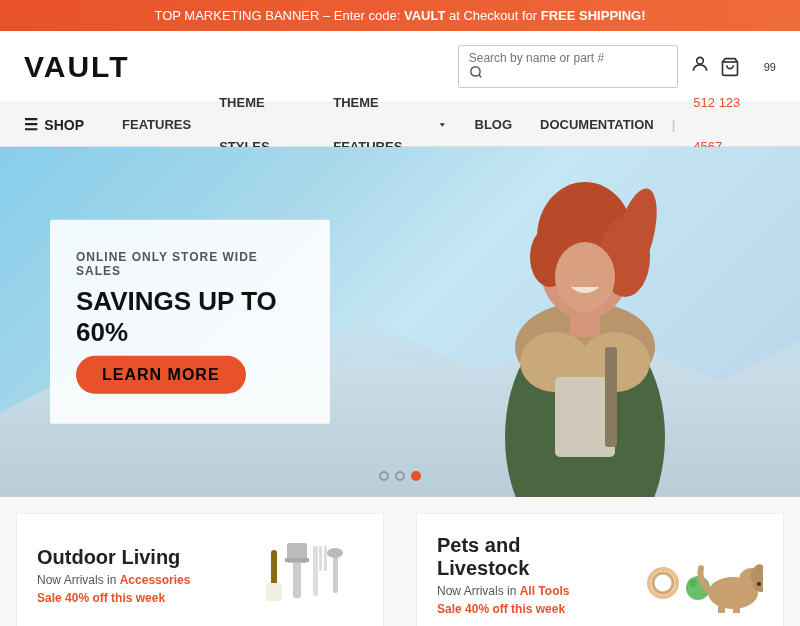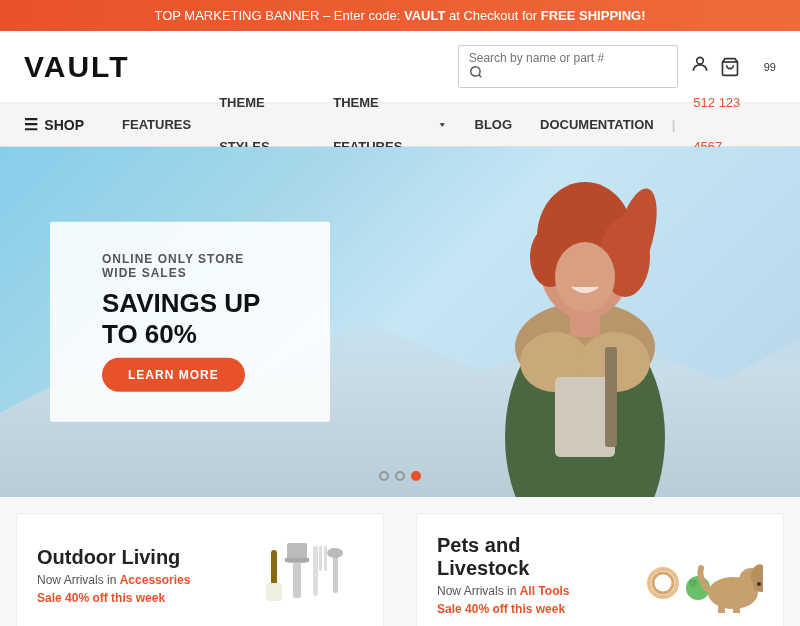--- a/index.html
+++ b/index.html
@@ -154,21 +154,21 @@
       height: 100%;
     }
 
     
     .hero-content {
       position: absolute;
       left: 50px;
       top: 50%;
       transform: translateY(-50%);
       background: rgba(255,255,255,0.88);
-      padding: 30px 52px;
+      padding: 30px 26px;
       max-width: 280px;
       border-radius: 2px;
     }
     .hero-subtitle {
       font-size: 12px;
       font-weight: 600;
       color: #555;
       letter-spacing: 1px;
       text-transform: uppercase;
       margin-bottom: 8px;
@@ -176,25 +176,25 @@
     .hero-title {
       font-size: 26px;
       font-weight: 900;
       color: #111;
       line-height: 1.2;
       margin-bottom: 8px;
       text-transform: uppercase;
     }
     .learn-more-btn {
       background: #e8522a;
-      color: #ffffff;
+      color: #000000;
       border: none;
       padding: 10px 26px;
       border-radius: 25px;
-      font-size: 12px;
+      font-size: 16px;
       font-weight: 700;
       letter-spacing: 1px;
       text-transform: uppercase;
       cursor: pointer;
     }
 
     
     .slider-dots {
       position: absolute;
       bottom: 16px;

